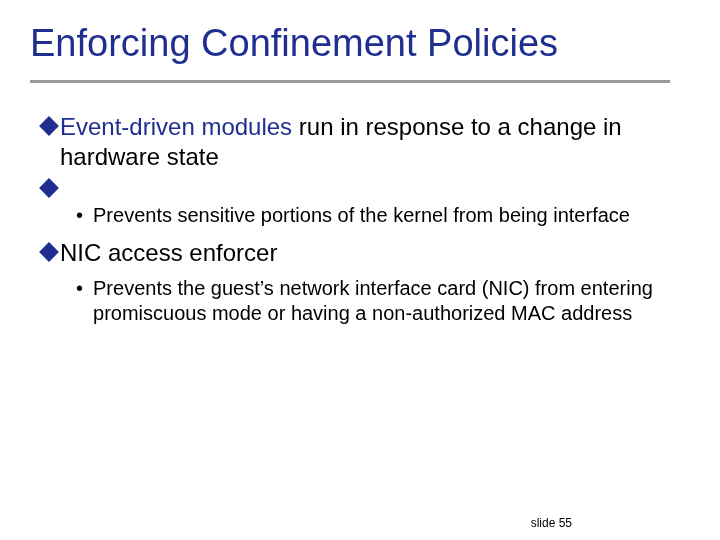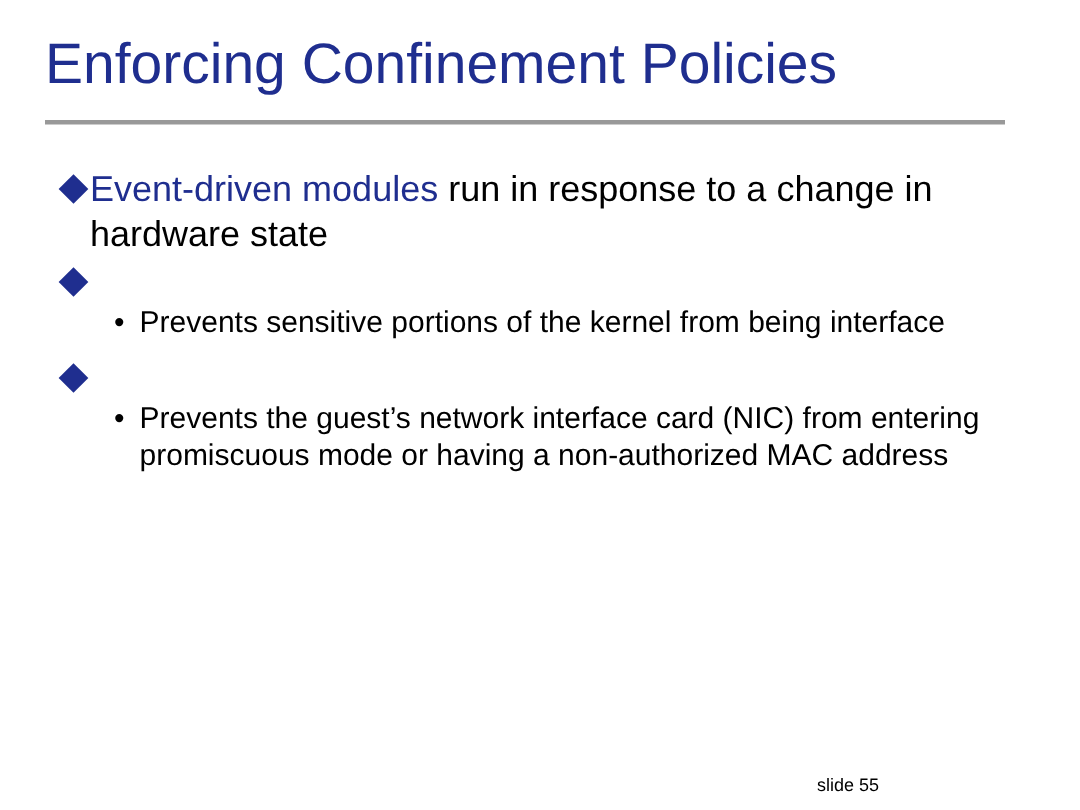--- a/index.html
+++ b/index.html
@@ -77,21 +77,21 @@
     color: #000;
   }
   .lvl2 .text {
     font-size: 20px;
     line-height: 1.25;
     color: #000;
     max-width: 560px;
   }
   .footer {
     position: absolute;
-    right: 14px;
+    right: 28px;
     bottom: 10px;
     font-size: 12px;
     color: #000;
   }
   .diamond {
     width: 14px;
     height: 14px;
     display: block;
     transform: rotate(45deg);
     background: #1f2e8f;
@@ -118,20 +118,21 @@
         </span>
       </div>
       <div class="lvl2">
         <span class="dot">•</span>
         <span class="text">Prevents sensitive portions of the kernel from being interface</span>
       </div>
       <div class="lvl1">
         <span class="bullet">
           <span class="diamond"></span>
         </span>
+        <span class="text"><span>NIC access enforcer</span></span>
       </div>
       <div class="lvl2">
         <span class="dot">•</span>
         <span class="text">Prevents the guest’s network interface card (NIC) from entering promiscuous mode or having a non-authorized MAC address</span>
       </div>
     </div>
 
   <div class="footer">slide 55</div>
 
 </div>

